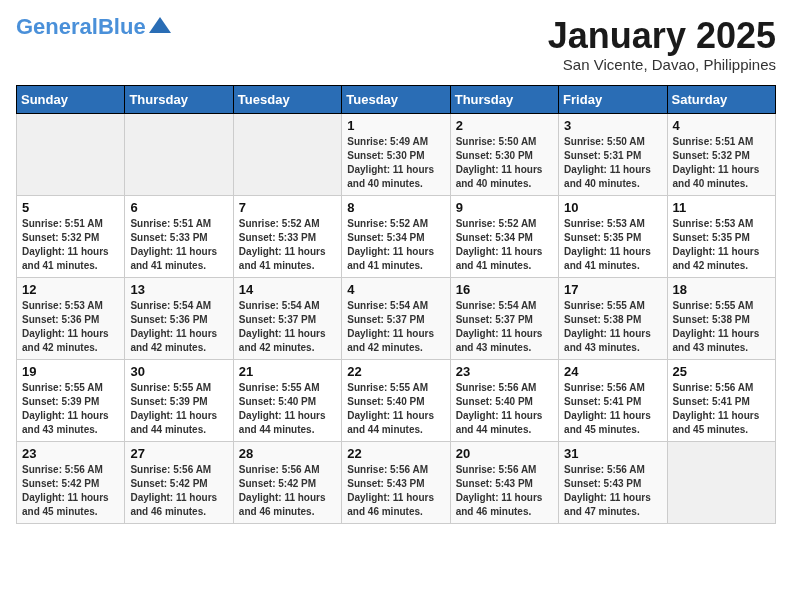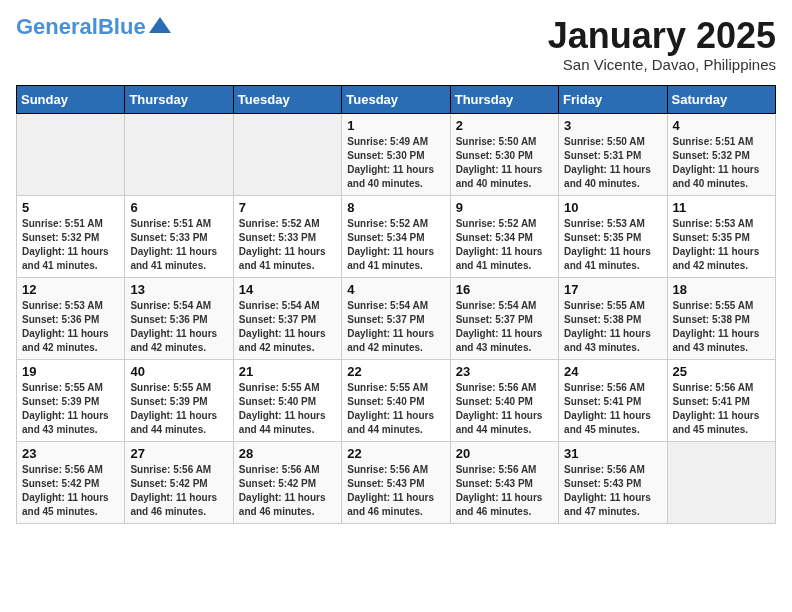--- a/index.html
+++ b/index.html
@@ -256,21 +256,21 @@
       </tr>
       <tr>
         <td>
           <span class="day-num">19</span>
           <div class="day-info" style="white-space: pre-line;">Sunrise: 5:55 AM
 Sunset: 5:39 PM
 Daylight: 11 hours
 and 43 minutes.</div>
         </td>
         <td>
-          <span class="day-num">40</span>
+          <span class="day-num">30</span>
           <div class="day-info" style="white-space: pre-line;">Sunrise: 5:55 AM
 Sunset: 5:39 PM
 Daylight: 11 hours
 and 44 minutes.</div>
         </td>
         <td>
           <span class="day-num">21</span>
           <div class="day-info" style="white-space: pre-line;">Sunrise: 5:55 AM
 Sunset: 5:40 PM
 Daylight: 11 hours

